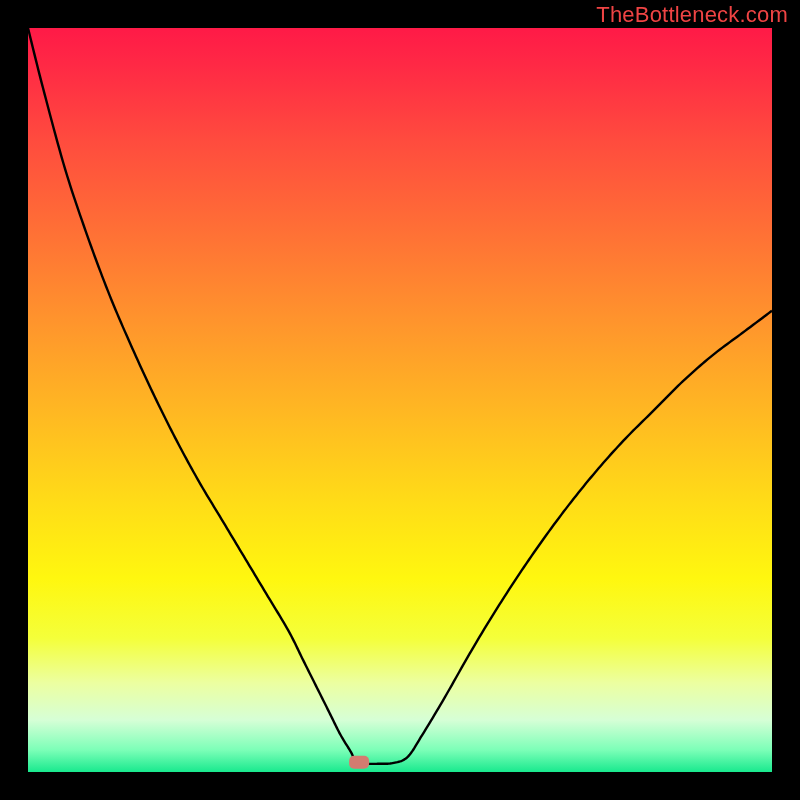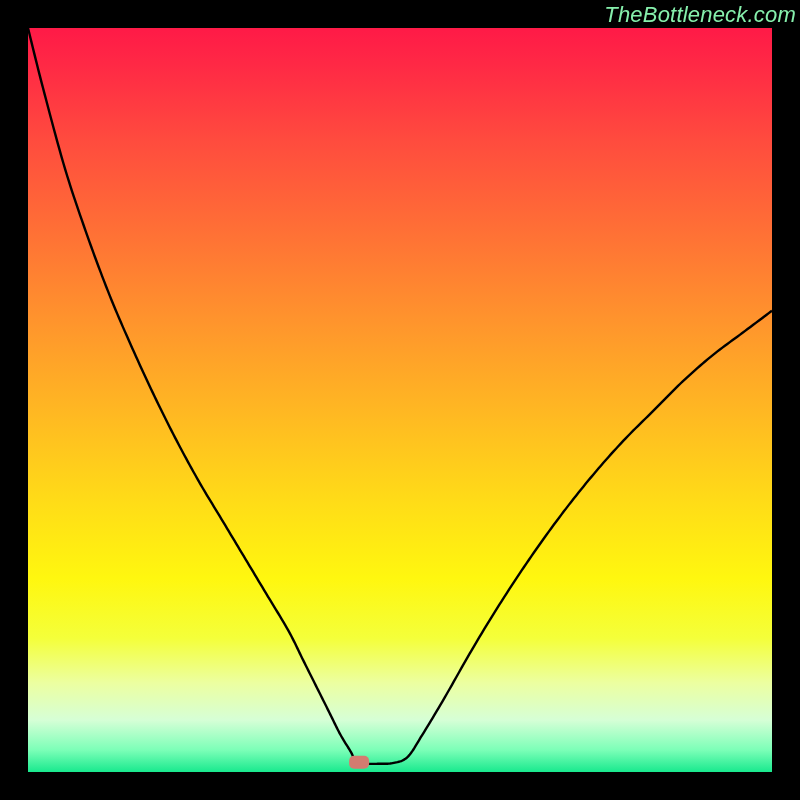--- a/index.html
+++ b/index.html
@@ -13,27 +13,26 @@
   }
   .frame {
     position: relative;
     width: 800px;
     height: 800px;
     background: #000;
   }
   .watermark {
     position: absolute;
     top: 2px;
-    right: 4px;
-    color: #86efac;
+    right: 12px;
+    color: #ef4444;
     font-size: 22px;
     font-weight: 500;
     letter-spacing: 0.2px;
     z-index: 5;
-    font-style: italic;
   }
   .plot {
     position: absolute;
     left: 28px;
     top: 28px;
     width: 744px;
     height: 744px;
   }
   svg { display: block; }
 </style>

